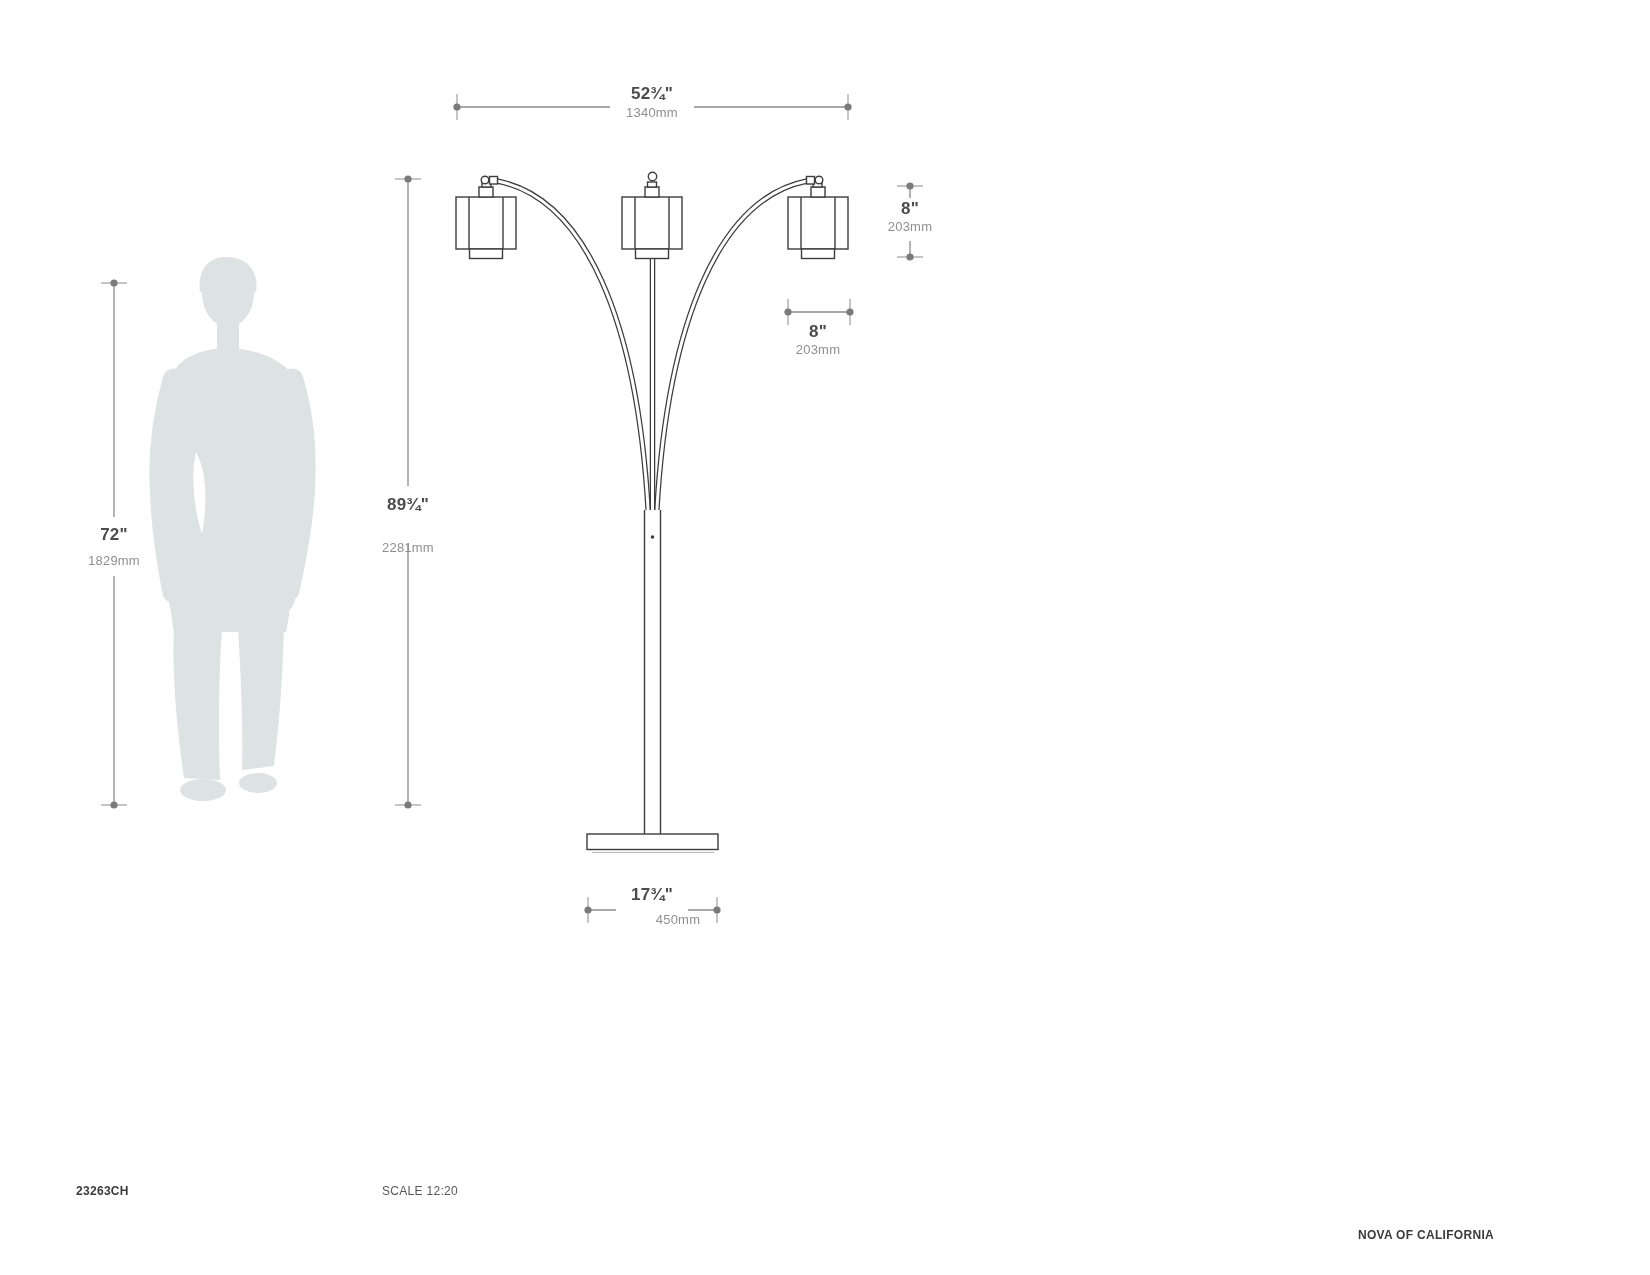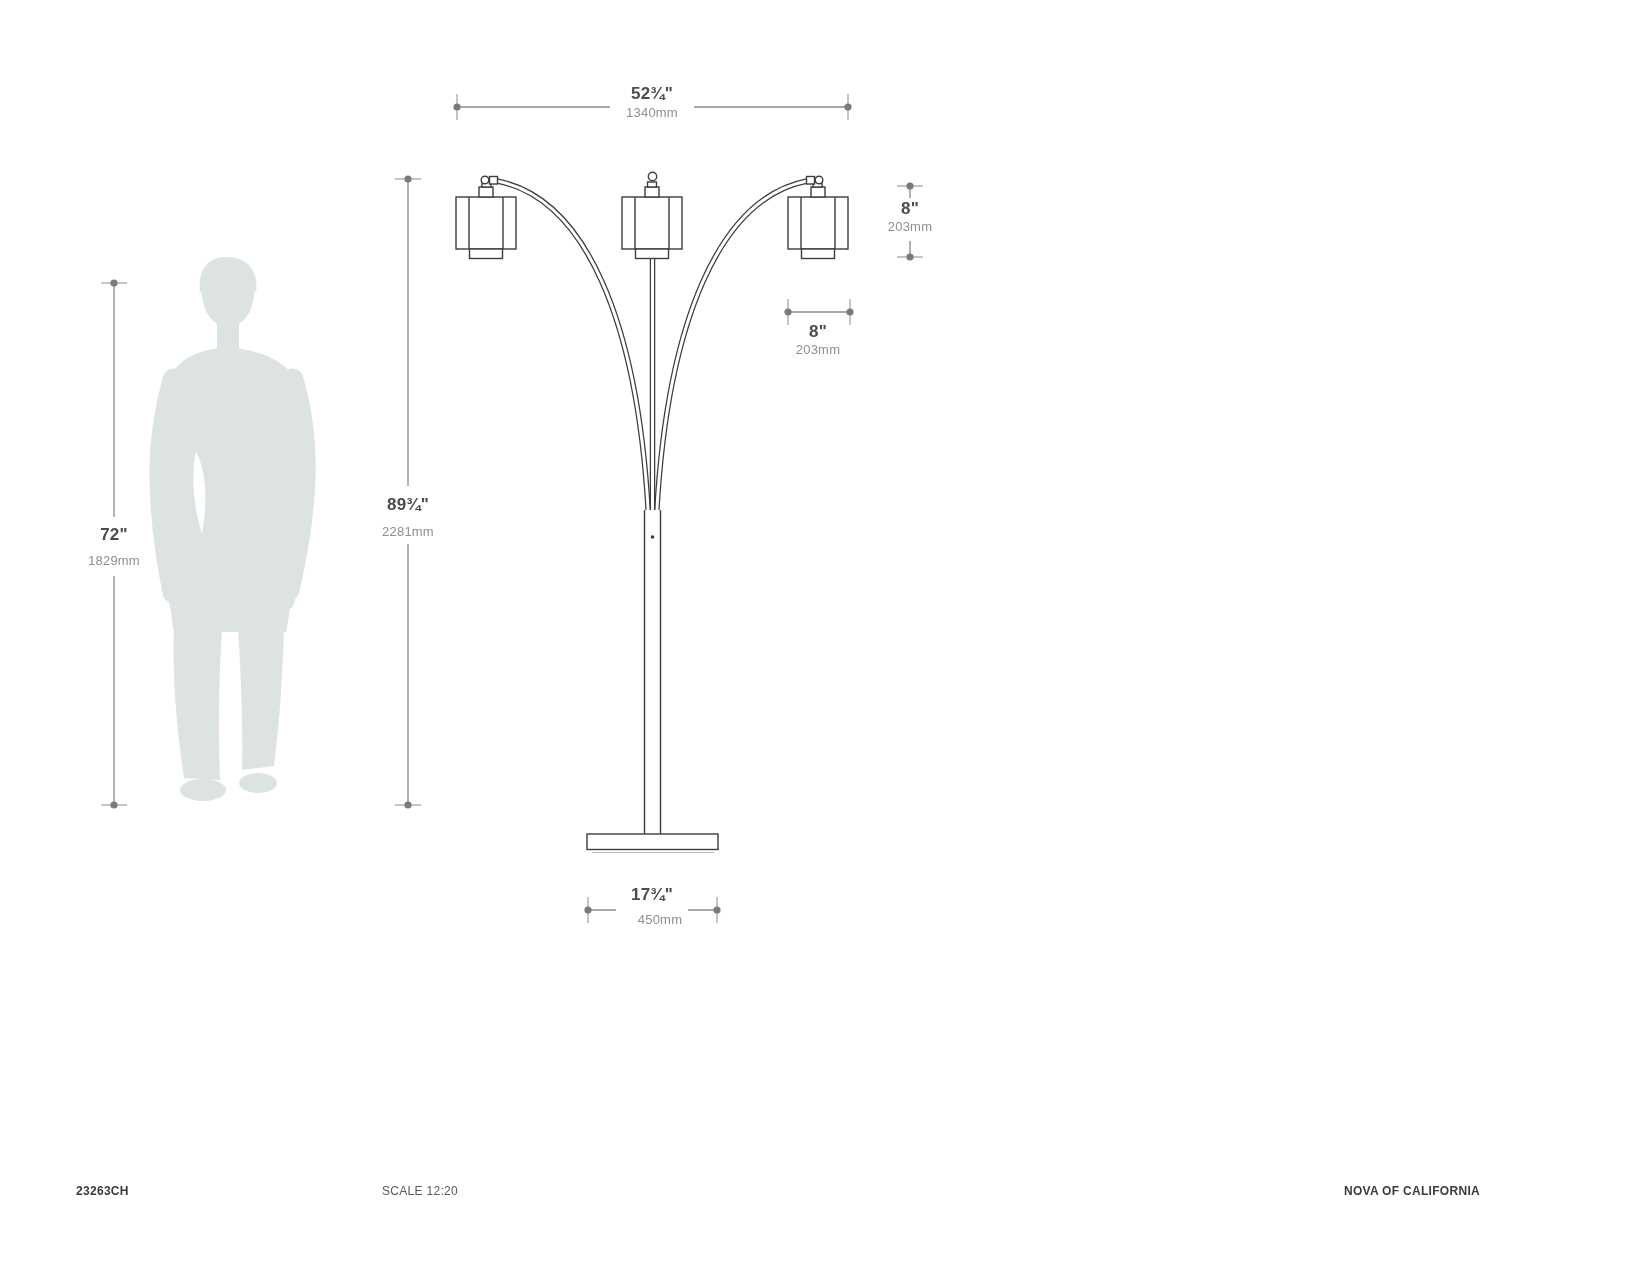--- a/index.html
+++ b/index.html
@@ -10,21 +10,21 @@
     font-family:"Liberation Sans", sans-serif;
     overflow:hidden;
   }
   svg{position:absolute;left:0;top:0;}
   .dim-label{position:absolute;text-align:center;line-height:1.2;white-space:nowrap;}
   .dim-in{font-weight:bold;font-size:17px;color:#4c4c4c;letter-spacing:.2px;}
   .dim-mm{font-weight:normal;font-size:13px;color:#8f8f8f;letter-spacing:.2px;}
   .footer-item{position:absolute;top:1184px;font-size:12px;letter-spacing:.3px;}
   .footer-model{left:76px;font-weight:bold;color:#3b3b3b;}
   .footer-scale{left:382px;font-weight:normal;color:#575757;}
-  .footer-brand{right:170px;font-weight:bold;color:#3b3b3b;}
+  .footer-brand{right:156px;font-weight:bold;color:#3b3b3b;margin-top:44px;}
   
   .art{stroke:#3d3d3d;fill:none;stroke-width:1.4;}
   .art-fill{stroke:#3d3d3d;fill:#ffffff;stroke-width:1.4;}
   .tube-o{stroke:#3d3d3d;fill:none;stroke-width:5.5;}
   .tube-i{stroke:#ffffff;fill:none;stroke-width:3;}
   .dim{stroke:#8b8b8b;fill:none;stroke-width:1.3;}
   .tick{stroke:#8b8b8b;fill:none;stroke-width:1;}
   .dot{fill:#7a7a7a;stroke:none;}
   .sil{fill:#dde3e3;stroke:none;}
   .sil-stroke{stroke:#dde3e3;fill:none;stroke-linecap:round;}
@@ -149,31 +149,31 @@
         <circle class="dot" cx="588" cy="910" r="3.6"></circle>
         <circle class="dot" cx="717" cy="910" r="3.6"></circle>
       </g>
     </g>
   </svg>
 
   <div class="dim-label dim-in" style="left:582px;top:84px;width:140px">52¾"</div>
   <div class="dim-label dim-mm" style="left:582px;top:105px;width:140px">1340mm</div>
 
   <div class="dim-label dim-in" style="left:338px;top:495px;width:140px">89¾"</div>
-  <div class="dim-label dim-mm" style="left:338px;top:524px;width:140px">2281mm</div>
+  <div class="dim-label dim-mm" style="left:338px;top:540px;width:140px">2281mm</div>
 
   <div class="dim-label dim-in" style="left:44px;top:525px;width:140px">72"</div>
   <div class="dim-label dim-mm" style="left:44px;top:553px;width:140px">1829mm</div>
 
   <div class="dim-label dim-in" style="left:840px;top:199px;width:140px">8"</div>
   <div class="dim-label dim-mm" style="left:840px;top:219px;width:140px">203mm</div>
 
   <div class="dim-label dim-in" style="left:748px;top:322px;width:140px">8"</div>
   <div class="dim-label dim-mm" style="left:748px;top:342px;width:140px">203mm</div>
 
   <div class="dim-label dim-in" style="left:582px;top:885px;width:140px">17¾"</div>
-  <div class="dim-label dim-mm" style="left:590px;top:912px;width:140px">450mm</div>
+  <div class="dim-label dim-mm" style="left:608px;top:912px;width:140px">450mm</div>
 
   <div class="footer-item footer-model">23263CH</div>
   <div class="footer-item footer-scale">SCALE 12:20</div>
   <div class="footer-item footer-brand">NOVA OF CALIFORNIA</div>
 
 </div>
 
 </body></html>

